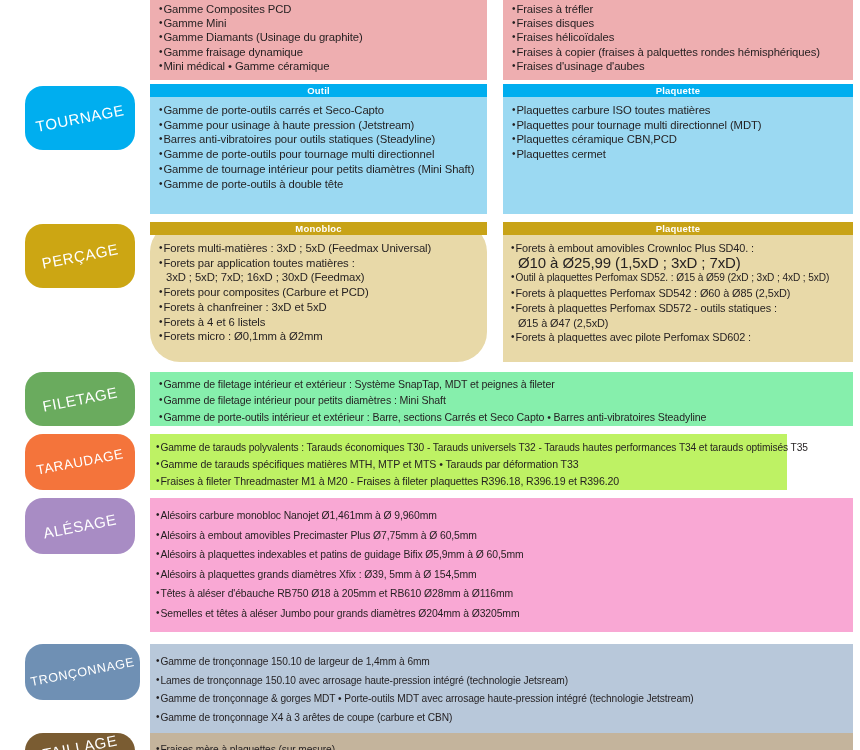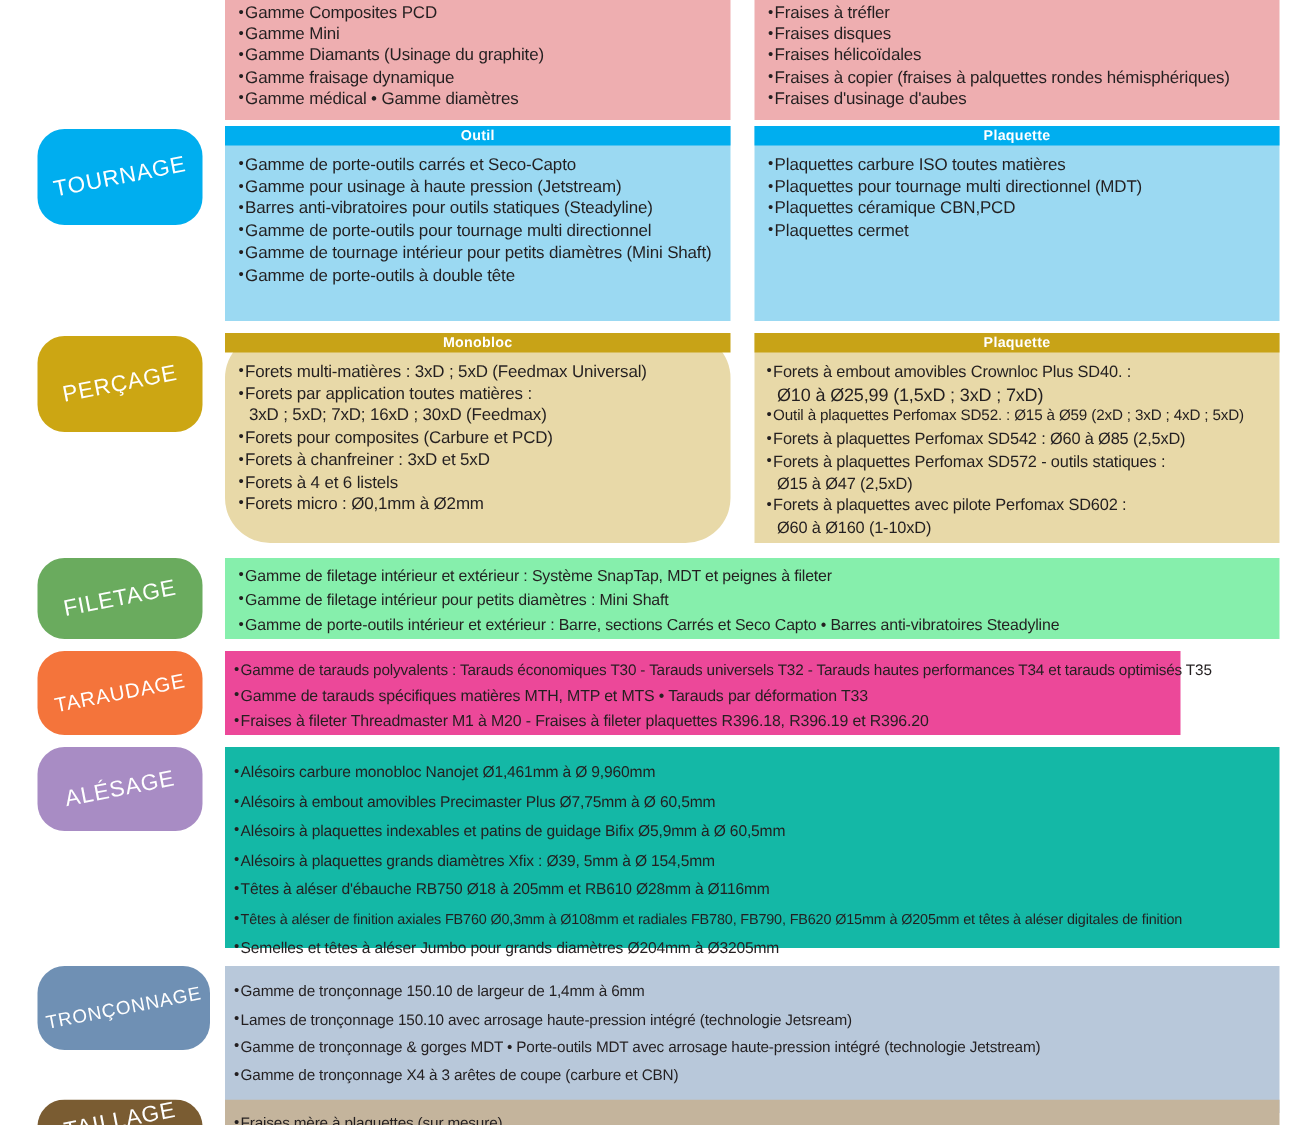--- a/index.html
+++ b/index.html
@@ -86,21 +86,21 @@
 
 <div class="sheet">
 
   <div class="row" style="top:0; height:80px;">
     <div class="panel" style="left:150px; top:-46px; width:337px; height:126px; background:#eeaeb0;">
       <div class="panel-body tight" style="padding-top:48px;">
         <div class="bullet-line"><span class="b">•</span><span>Gamme Composites PCD</span></div>
         <div class="bullet-line"><span class="b">•</span><span>Gamme Mini</span></div>
         <div class="bullet-line"><span class="b">•</span><span>Gamme Diamants (Usinage du graphite)</span></div>
         <div class="bullet-line"><span class="b">•</span><span>Gamme fraisage dynamique</span></div>
-        <div class="bullet-line"><span class="b">•</span><span>Gamme médical • Gamme diamètres</span></div>
+        <div class="bullet-line"><span class="b">•</span><span>Mini médical • Gamme céramique</span></div>
       </div>
     </div>
 
     <div class="panel" style="left:503px; top:-46px; width:350px; height:126px; background:#eeaeb0;">
       <div class="panel-body tight" style="padding-top:48px;">
         <div class="bullet-line"><span class="b">•</span><span>Fraises à tréfler</span></div>
         <div class="bullet-line"><span class="b">•</span><span>Fraises disques</span></div>
         <div class="bullet-line"><span class="b">•</span><span>Fraises hélicoïdales</span></div>
         <div class="bullet-line"><span class="b">•</span><span>Fraises à copier (fraises à palquettes rondes hémisphériques)</span></div>
         <div class="bullet-line"><span class="b">•</span><span>Fraises d'usinage d'aubes</span></div>
@@ -151,27 +151,26 @@
         <div class="bullet-line"><span class="b">•</span><span>Forets à chanfreiner : 3xD et 5xD</span></div>
         <div class="bullet-line"><span class="b">•</span><span>Forets à 4 et 6 listels</span></div>
         <div class="bullet-line"><span class="b">•</span><span>Forets micro : Ø0,1mm à Ø2mm</span></div>
       </div>
     </div>
 
     <div class="panel" style="left:503px; top:0; width:350px; height:140px; background:#e8d9a8;">
       <div class="panel-head" style="background:#c8a317;">Plaquette</div>
       <div class="panel-body" style="padding-left:8px;">
         <div class="bullet-line" style="font-size:10.9px;"><span class="b">•</span><span>Forets à embout amovibles Crownloc Plus SD40. :</span></div>
-        <div class="bullet-line indent" style="font-size:12px;"><span>Ø10 à Ø25,99 (1,5xD ; 3xD ; 7xD)</span></div>
+        <div class="bullet-line indent" style="font-size:15px;"><span>Ø10 à Ø25,99 (1,5xD ; 3xD ; 7xD)</span></div>
         <div class="bullet-line" style="font-size:10.15px;"><span class="b">•</span><span>Outil à plaquettes Perfomax SD52. : Ø15 à Ø59 (2xD ; 3xD ; 4xD ; 5xD)</span></div>
         <div class="bullet-line" style="font-size:10.9px;"><span class="b">•</span><span>Forets à plaquettes Perfomax SD542 : Ø60 à Ø85 (2,5xD)</span></div>
         <div class="bullet-line" style="font-size:10.9px;"><span class="b">•</span><span>Forets à plaquettes Perfomax SD572 - outils statiques :</span></div>
         <div class="bullet-line indent" style="font-size:10.9px;"><span>Ø15 à Ø47 (2,5xD)</span></div>
         <div class="bullet-line" style="font-size:10.9px;"><span class="b">•</span><span>Forets à plaquettes avec pilote Perfomax SD602 :</span></div>
-        <div class="bullet-line indent" style="font-size:10.9px;"><span>Ø60 à Ø160 (1-10xD)</span></div>
       </div>
     </div>
   </div>
 
   <div class="row" style="top:372px; height:54px;">
     <div class="badge" style="left:25px; top:0; width:110px; height:54px; background:#6aab5e;">
       <span class="badge-text">FILETAGE</span>
     </div>
 
     <div class="panel" style="left:150px; top:0; width:703px; height:54px; background:#86efac;">
@@ -181,42 +180,41 @@
         <div class="bullet-line"><span class="b">•</span><span>Gamme de porte-outils intérieur et extérieur : Barre, sections Carrés et Seco Capto • Barres anti-vibratoires Steadyline</span></div>
       </div>
     </div>
   </div>
 
   <div class="row" style="top:434px; height:56px;">
     <div class="badge" style="left:25px; top:0; width:110px; height:56px; background:#f4743b;">
       <span class="badge-text sm">TARAUDAGE</span>
     </div>
 
-    <div class="panel" style="left:150px; top:0; width:637px; height:56px; background:#ec4899;">
+    <div class="panel" style="left:150px; top:0; width:637px; height:56px; background:#bef264;">
       <div class="panel-body wide" style="padding-top:5px; padding-left:6px;">
         <div class="bullet-line" style="font-size:10.2px;"><span class="b">•</span><span>Gamme de tarauds polyvalents : Tarauds économiques T30 - Tarauds universels T32 - Tarauds hautes performances T34 et tarauds optimisés T35</span></div>
         <div class="bullet-line"><span class="b">•</span><span>Gamme de tarauds spécifiques matières MTH, MTP et MTS • Tarauds par déformation T33</span></div>
         <div class="bullet-line"><span class="b">•</span><span>Fraises à fileter Threadmaster M1 à M20 - Fraises à fileter plaquettes R396.18, R396.19 et R396.20</span></div>
       </div>
     </div>
   </div>
 
   <div class="row" style="top:498px; height:134px;">
     <div class="badge" style="left:25px; top:0; width:110px; height:56px; background:#a88cc4;">
       <span class="badge-text">ALÉSAGE</span>
     </div>
 
-    <div class="panel" style="left:150px; top:0; width:703px; height:134px; background:#14b8a6;">
+    <div class="panel" style="left:150px; top:0; width:703px; height:134px; background:#f9a8d4;">
       <div class="panel-body wide3" style="padding-top:8px; padding-left:6px;">
         <div class="bullet-line"><span class="b">•</span><span>Alésoirs carbure monobloc Nanojet Ø1,461mm à Ø 9,960mm</span></div>
         <div class="bullet-line"><span class="b">•</span><span>Alésoirs à embout amovibles Precimaster Plus Ø7,75mm à Ø 60,5mm</span></div>
         <div class="bullet-line"><span class="b">•</span><span>Alésoirs à plaquettes indexables et patins de guidage Bifix Ø5,9mm à Ø 60,5mm</span></div>
         <div class="bullet-line"><span class="b">•</span><span>Alésoirs à plaquettes grands diamètres Xfix : Ø39, 5mm à Ø 154,5mm</span></div>
         <div class="bullet-line"><span class="b">•</span><span>Têtes à aléser d'ébauche RB750 Ø18 à 205mm et RB610 Ø28mm à Ø116mm</span></div>
-        <div class="bullet-line" style="font-size:9.6px;"><span class="b">•</span><span>Têtes à aléser de finition axiales FB760 Ø0,3mm à Ø108mm et radiales FB780, FB790, FB620 Ø15mm à Ø205mm et têtes à aléser digitales de finition</span></div>
         <div class="bullet-line"><span class="b">•</span><span>Semelles et têtes à aléser Jumbo pour grands diamètres Ø204mm à Ø3205mm</span></div>
       </div>
     </div>
   </div>
 
   <div class="row" style="top:644px; height:82px;">
     <div class="badge" style="left:25px; top:0; width:115px; height:56px; background:#6f90b4;">
       <span class="badge-text xs">TRONÇONNAGE</span>
     </div>
 

